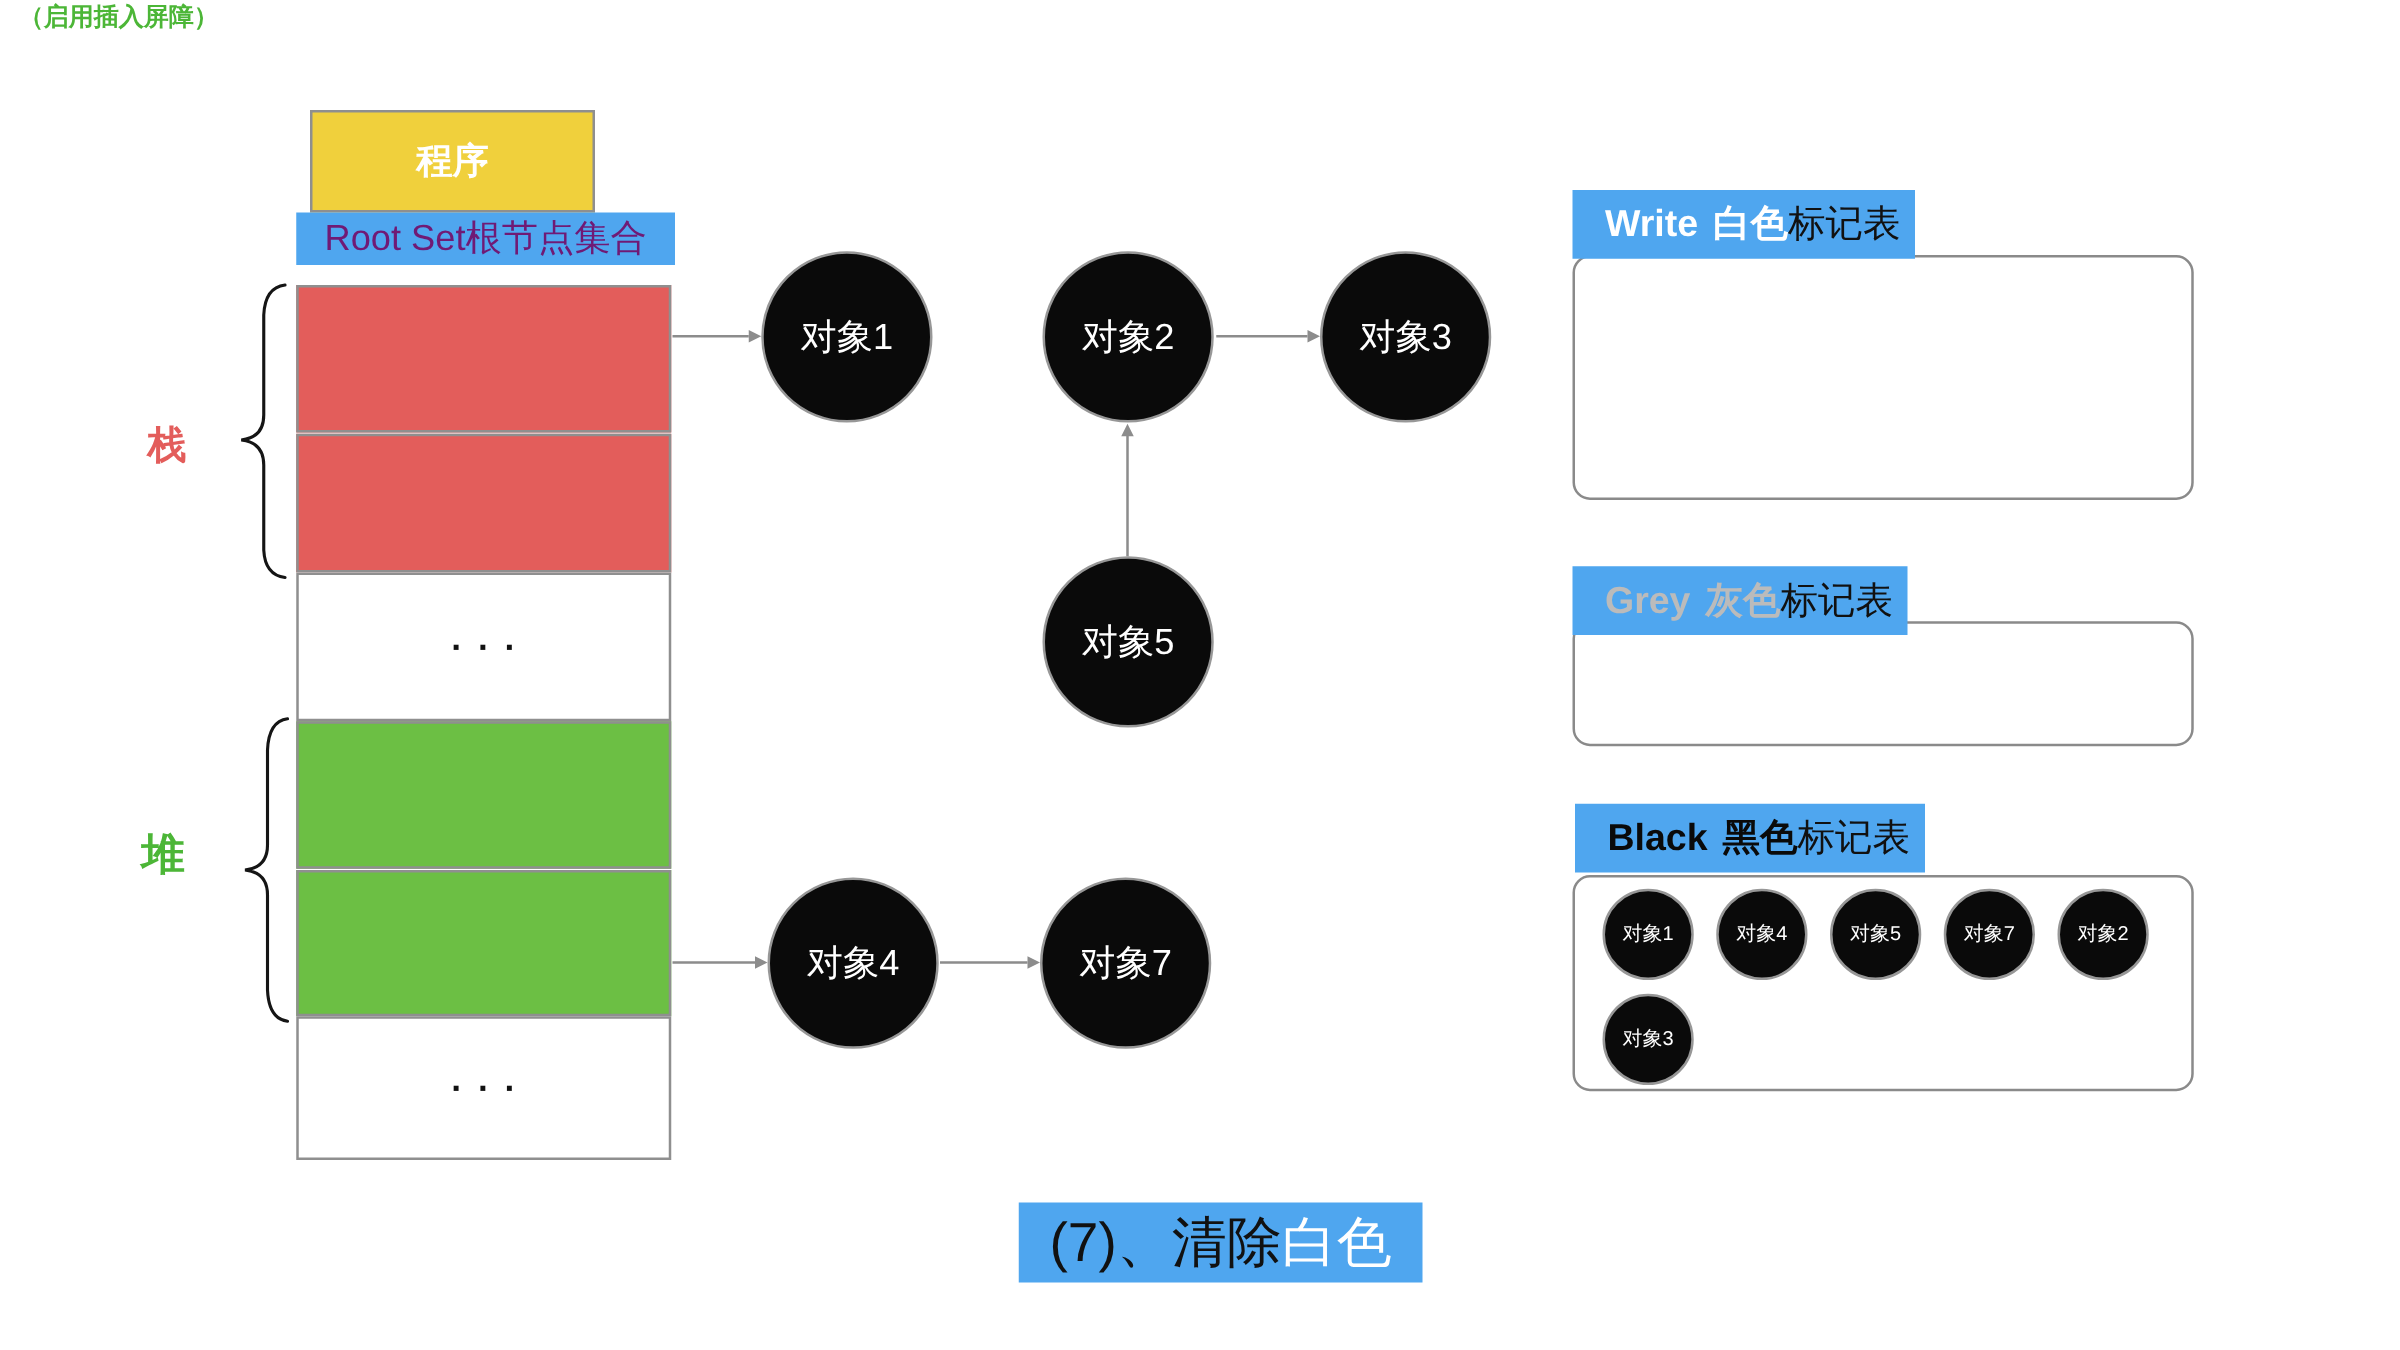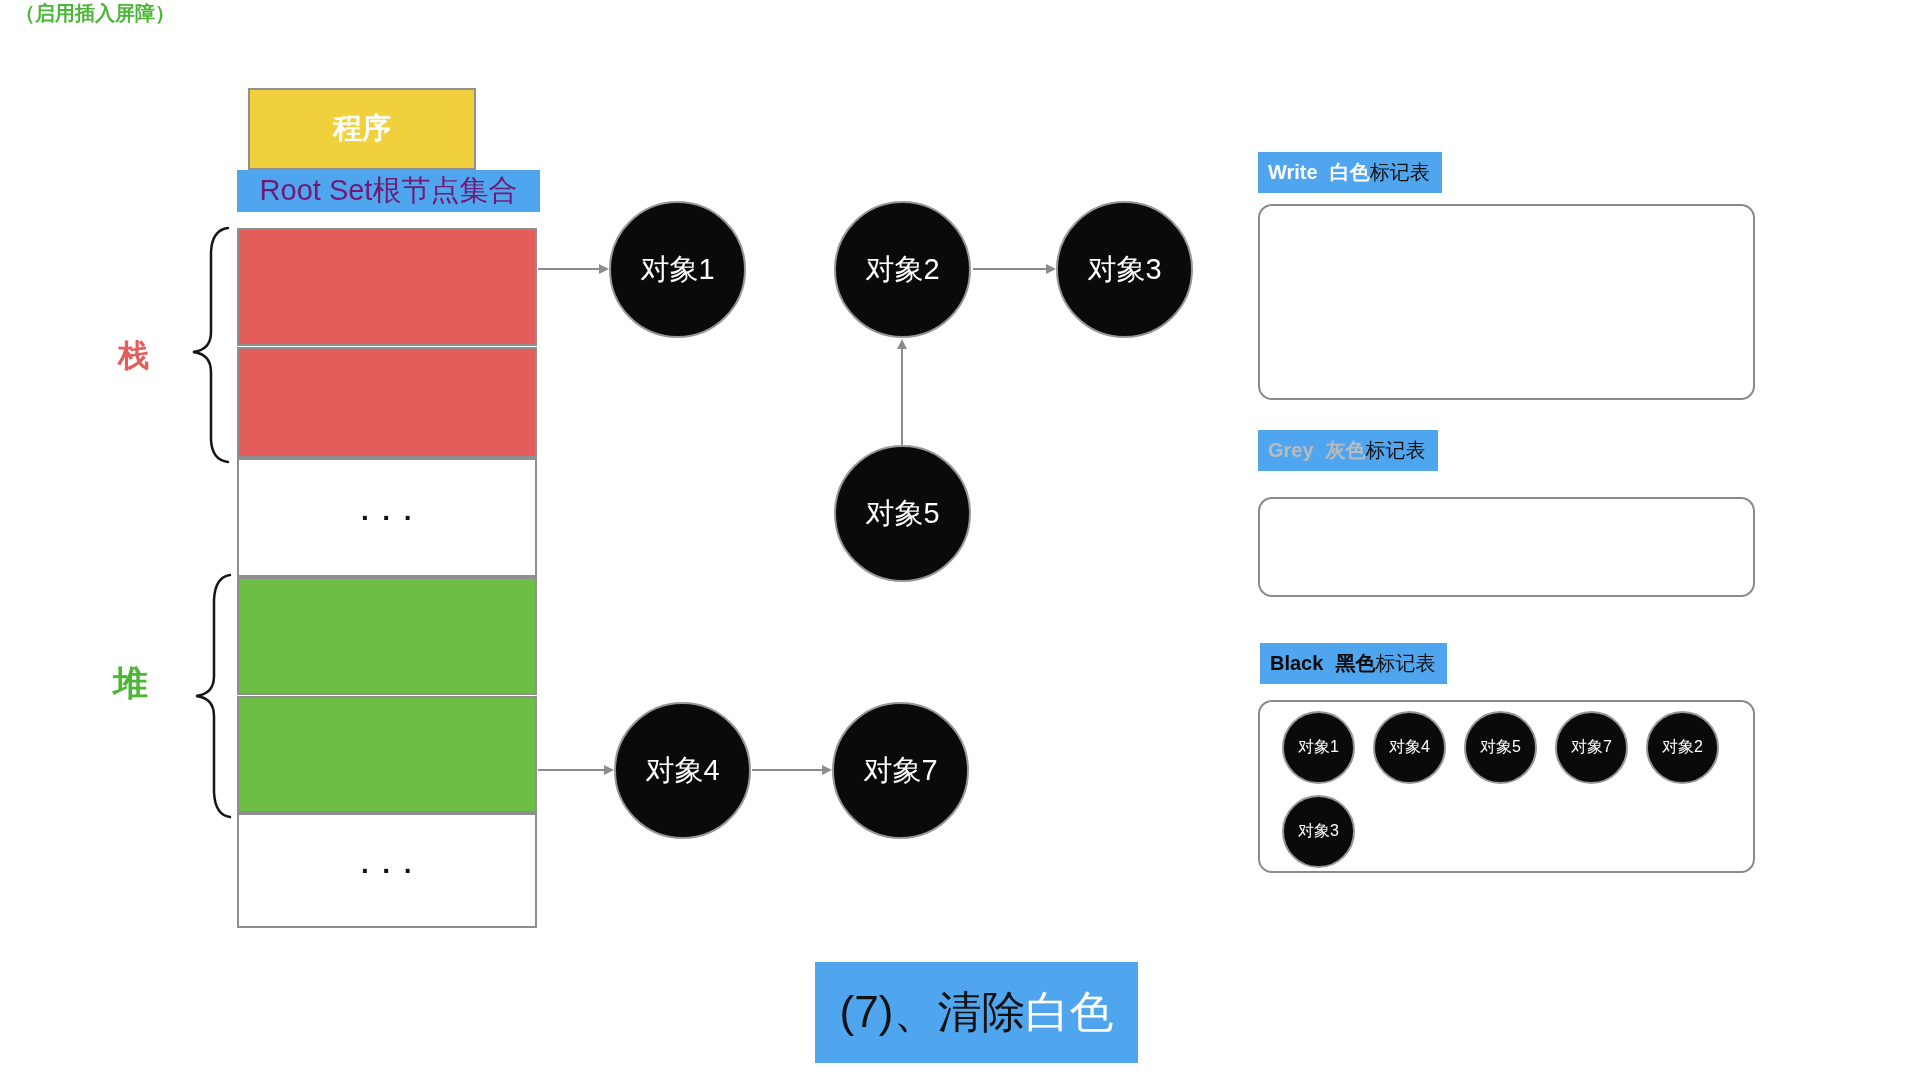--- a/index.html
+++ b/index.html
@@ -39,41 +39,41 @@
         color:#fff;font-size:29px;display:flex;align-items:center;justify-content:center;}
   .n1{left:609px;top:201px;} .n2{left:834px;top:201px;} .n3{left:1056px;top:201px;}
   .n5{left:834px;top:445px;} .n4{left:614px;top:702px;} .n7{left:832px;top:702px;}
   .arrow-h{position:absolute;height:2px;background:#8C8C8C;}
   .ah-r{position:absolute;right:-10px;top:-4px;width:0;height:0;display:block;
         border-left:10px solid #8C8C8C;border-top:5px solid transparent;border-bottom:5px solid transparent;}
   .arrow-v{position:absolute;width:2px;background:#8C8C8C;}
   .ah-u{position:absolute;top:-9px;left:-4px;width:0;height:0;display:block;
         border-bottom:10px solid #8C8C8C;border-left:5px solid transparent;border-right:5px solid transparent;}
   
-  .ptitle{position:absolute;background:#4FA6EF;padding:7px 12px 7px 10px;
-          font-size:20px;white-space:nowrap;z-index:2;color:#111;}
+  .ptitle{position:absolute;background:#4FA6EF;padding:7px 12px 7px 26px;
+          font-size:30px;white-space:nowrap;z-index:2;color:#111;}
   .ptitle .en{font-weight:700;margin-right:12px;}
   .ptitle .cw{font-weight:700;}
   .t-white{left:1258px;top:152px;}
   .t-white .en,.t-white .cw{color:#ffffff;}
-  .t-grey{left:1258px;top:430px;}
+  .t-grey{left:1258px;top:453px;}
   .t-grey .en,.t-grey .cw{color:#BBBBBB;}
   .t-black{left:1260px;top:643px;}
   .t-black .en,.t-black .cw{color:#0a0a0a;}
   .pbox{position:absolute;background:#fff;border:2px solid #8a8a8a;border-radius:14px;box-sizing:border-box;}
   .b-white{left:1258px;top:204px;width:497px;height:196px;}
   .b-grey{left:1258px;top:497px;width:497px;height:100px;}
   .b-black{left:1258px;top:700px;width:497px;height:173px;}
   .mini{position:absolute;width:73px;height:73px;border-radius:50%;
         background:#0A0A0A;border:2px solid #979797;box-sizing:border-box;
         color:#fff;font-size:16px;display:flex;align-items:center;justify-content:center;z-index:3;}
   .m0{left:1282px;top:711px;} .m1{left:1373px;top:711px;} .m2{left:1464px;top:711px;}
   .m3{left:1555px;top:711px;} .m4{left:1646px;top:711px;} .m5{left:1282px;top:795px;}
   
-  .footer{position:absolute;left:815px;top:962px;width:323px;height:101px;background:#4FA6EF;
+  .footer{position:absolute;left:815px;top:962px;width:323px;height:64px;background:#4FA6EF;
           display:flex;align-items:center;justify-content:center;font-size:44px;color:#111;}
   .footer .hl{color:#ffffff;}
 </style>
 </head>
 <body>
 
 <div class="canvas">
 
 
   <div class="mbox program">程序</div>

